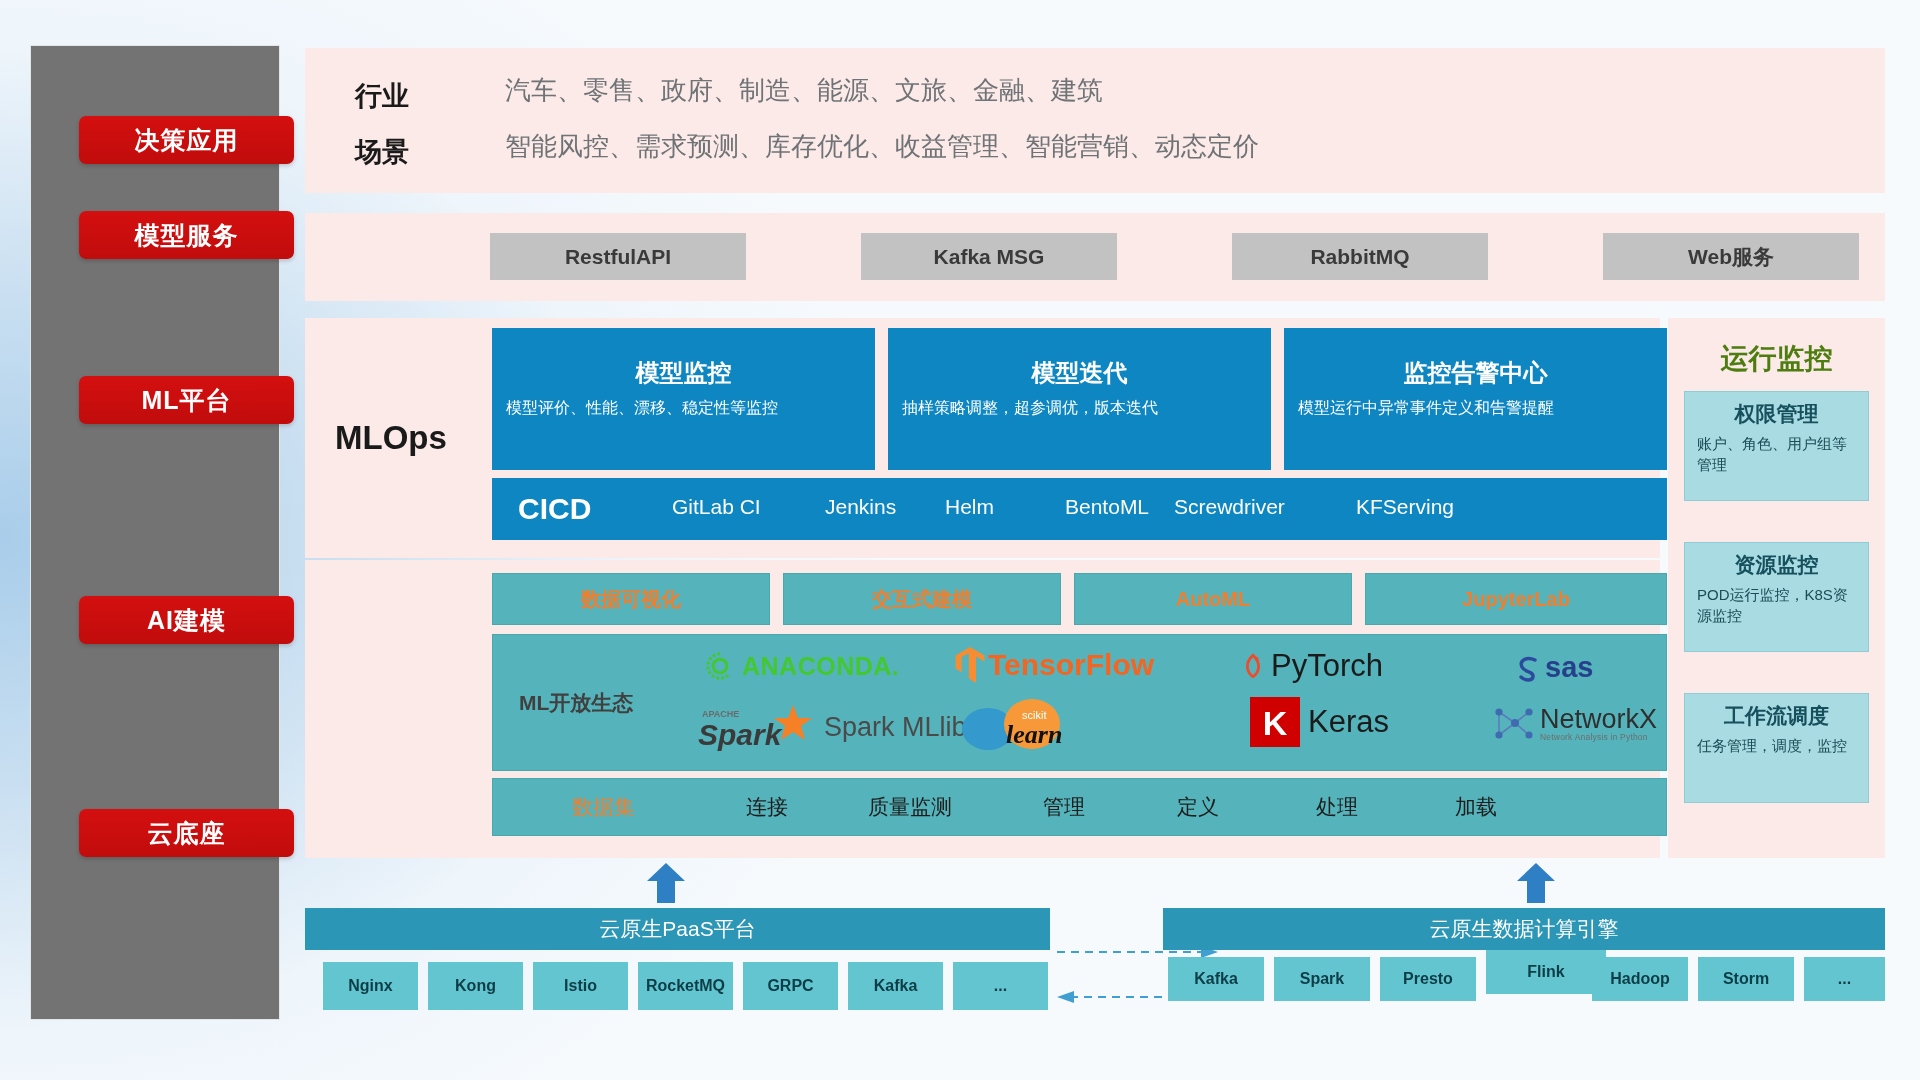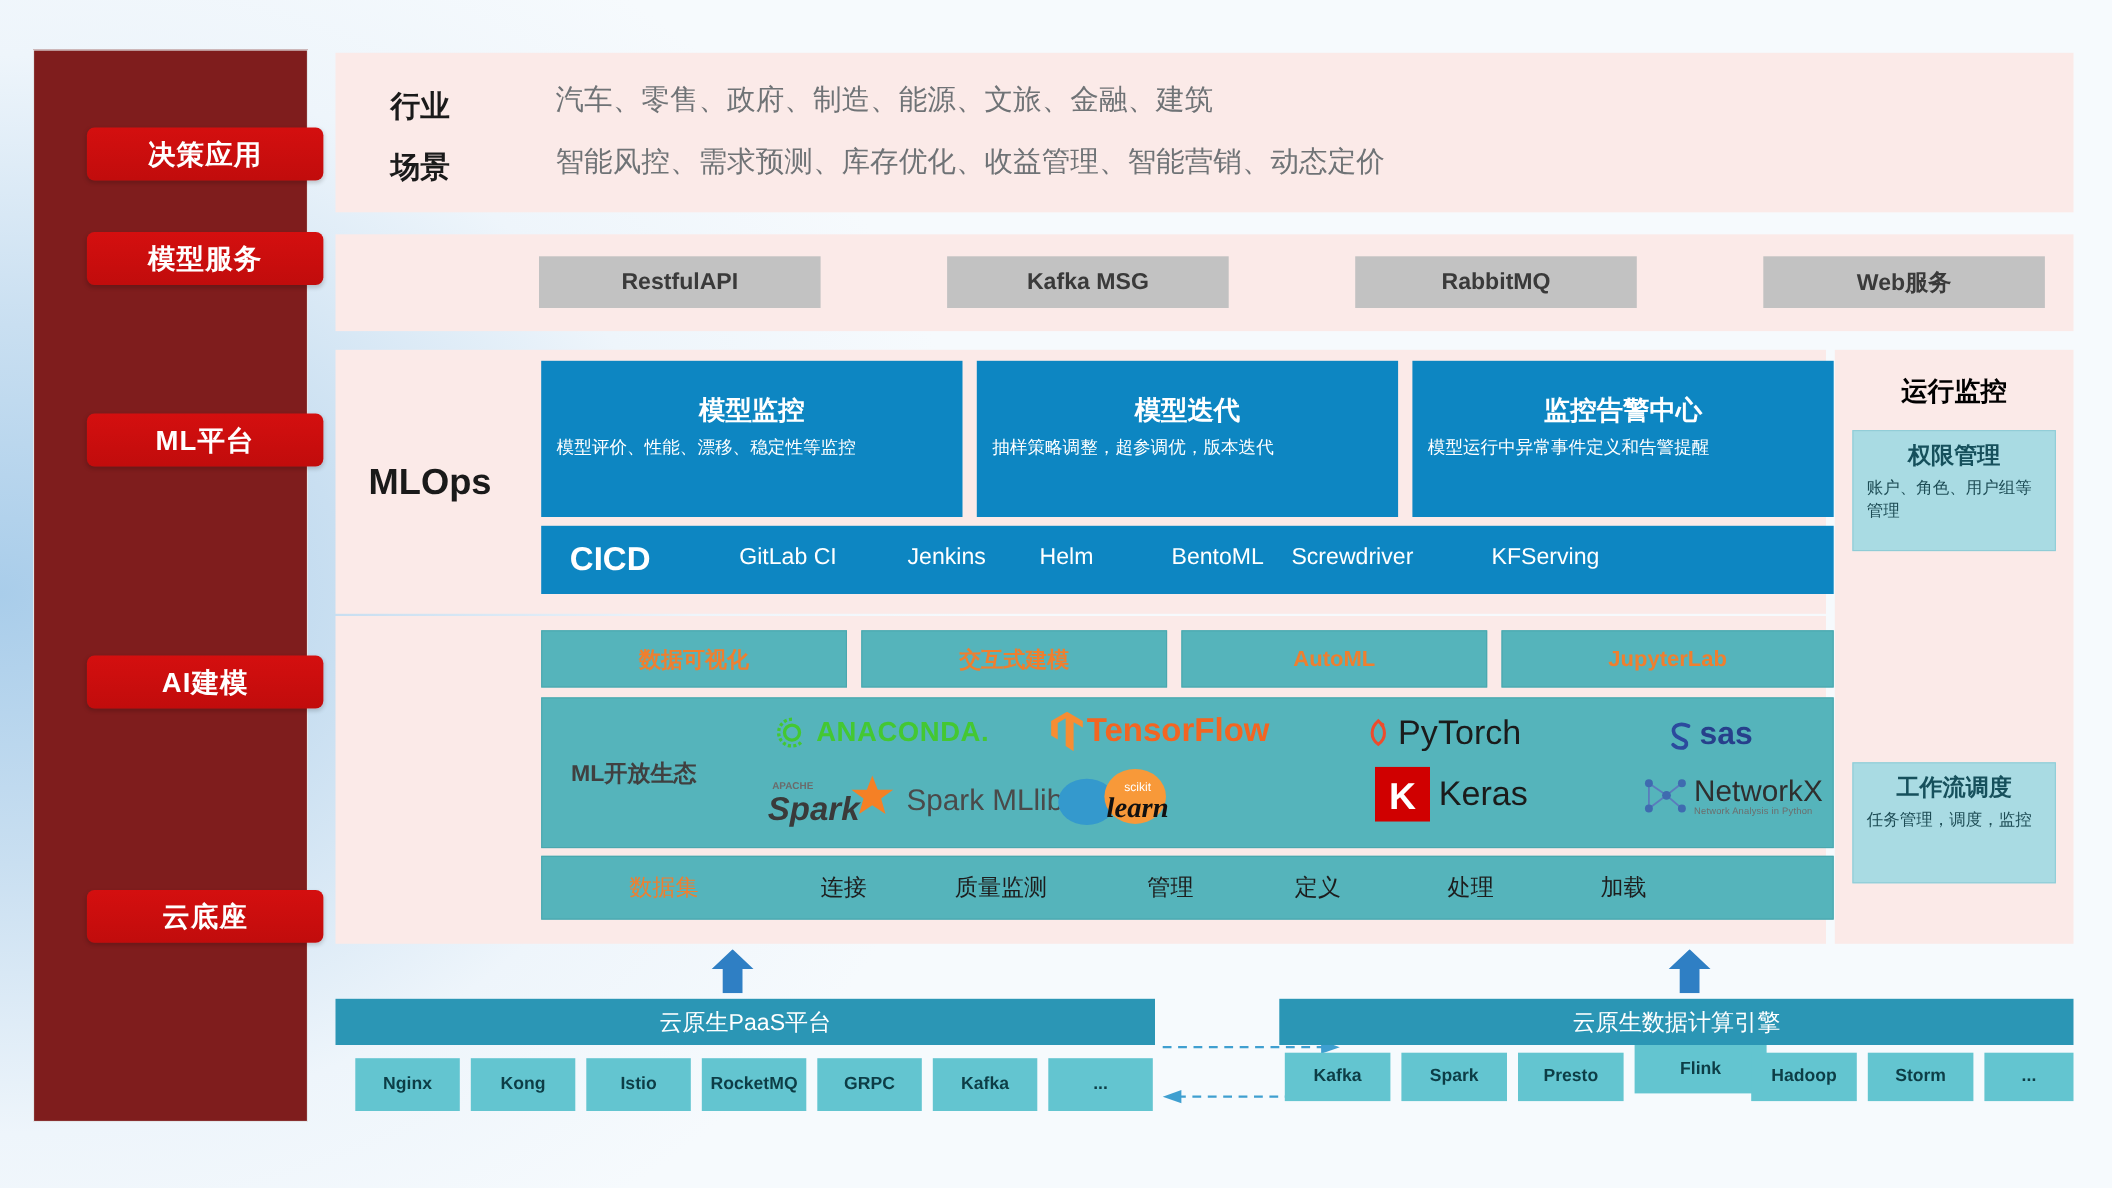--- a/index.html
+++ b/index.html
@@ -9,21 +9,21 @@
     background:
       radial-gradient(ellipse 900px 700px at 0% 50%, #a9cdea 0%, #c9dff1 35%, #eef5fb 70%, #f6fafd 100%),
       linear-gradient(90deg,#bcd8ee 0%,#e8f2fa 25%,#f4f9fc 50%,#e6f0f9 75%,#b9d6ed 100%);
     position:relative; overflow:hidden;
   }
   #canvas{ position:absolute; inset:0; }
 
   
   .rail{
     position:absolute; left:30px; top:45px; width:250px; height:975px;
-    background:#7f1d1d; border:1px solid #e3e6e8;
+    background:#737373; border:1px solid #e3e6e8;
   }
   .pill{
     position:absolute; left:48px; width:215px; height:48px;
     background:linear-gradient(180deg,#d40f0f 0%,#c10c0c 100%);
     border-radius:7px; color:#fff; font-weight:bold; font-size:25px;
     display:flex; align-items:center; justify-content:center;
     box-shadow:0 2px 4px rgba(0,0,0,.18); letter-spacing:1px;
   }
 
   
@@ -73,21 +73,21 @@
     position:absolute; left:26px; top:50%; transform:translateY(-50%);
     color:#404040; font-weight:bold; font-size:21px;
   }
   .ds-label{ color:#ef7f2f; font-weight:normal; font-size:21px; }
   .ds-item{ color:#1d1d1d; font-size:21px; }
 
   
   .moncol{ position:absolute; background:#fbeae8; }
   .montitle{
     position:absolute; width:100%; text-align:center;
-    font-weight:bold; font-size:24px; color:#000000;
+    font-weight:bold; font-size:28px; color:#4d7c0f;
   }
   .moncard{
     position:absolute; background:#a9dbe3; border:1px solid #8fccd6; padding:8px 12px;
   }
   .moncard .mt{ font-size:21px; font-weight:bold; color:#16505c; text-align:center; margin-bottom:6px;}
   .moncard .md{ font-size:15px; color:#1d4c55; line-height:1.38; }
 
   
   .cloudbar{
     position:absolute; background:#2b96b5; color:#fff;
@@ -260,20 +260,24 @@
     </div>
   </div>
 
   <div class="moncol" style="left:1668px; top:318px; width:217px; height:540px;">
     <div class="montitle" style="top:22px;">运行监控</div>
 
     <div class="moncard" style="left:16px; top:73px; width:185px; height:110px;">
       <div class="mt">权限管理</div>
       <div class="md">账户、角色、用户组等管理</div>
     </div>
+    <div class="moncard" style="left:16px; top:224px; width:185px; height:110px;">
+      <div class="mt">资源监控</div>
+      <div class="md">POD运行监控，K8S资源监控</div>
+    </div>
     <div class="moncard" style="left:16px; top:375px; width:185px; height:110px;">
       <div class="mt">工作流调度</div>
       <div class="md">任务管理，调度，监控</div>
     </div>
   </div>
 
   <svg class="arrow-up" style="left:643px; top:863px;" viewBox="0 0 46 40">
     <polygon points="23,0 42,18 32,18 32,40 14,40 14,18 4,18" fill="#2f7fc4"></polygon>
   </svg>
   <svg class="arrow-up" style="left:1513px; top:863px;" viewBox="0 0 46 40">

